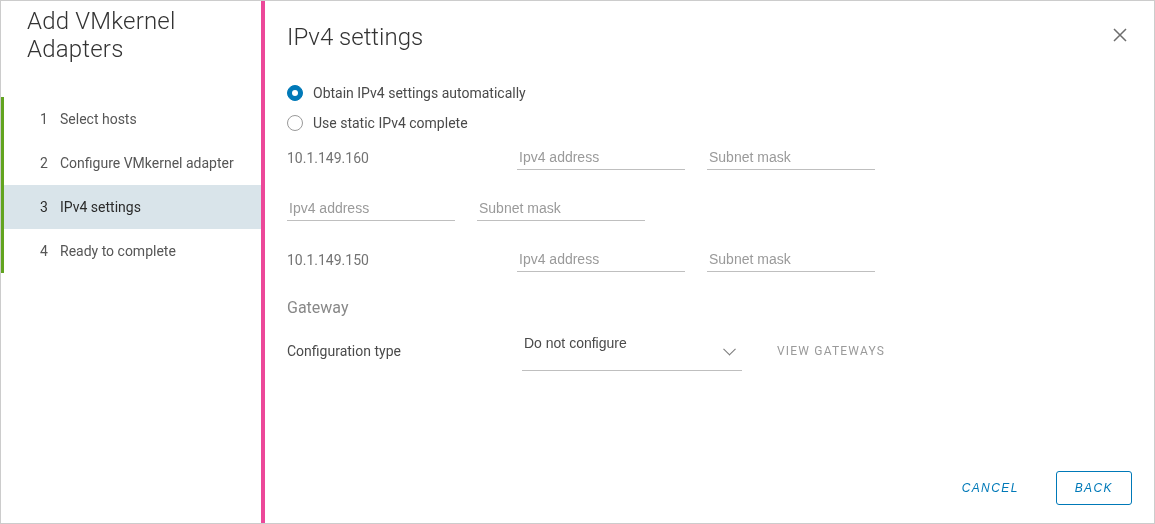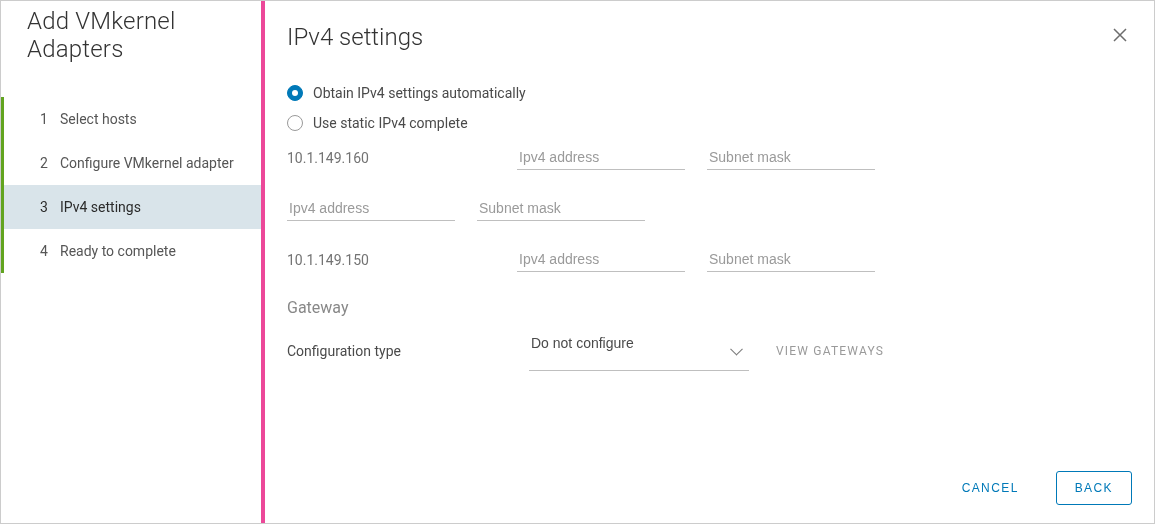--- a/index.html
+++ b/index.html
@@ -113,21 +113,21 @@
   .u-input {
     border: none; border-bottom: 1px solid #bfbfbf;
     font-size: 14px; padding: 4px 2px; outline: none;
     color: #0f766e; background: transparent;
     width: 168px;
   }
   .u-input::placeholder { color: #9a9a9a; }
   .net-row .u-input + .u-input { margin-left: 22px; }
 
   .gw-row {
-    display: flex; align-items: center; gap: 12px;
+    display: flex; align-items: center; gap: 5px;
   }
   .gw-label {
     width: 230px; font-size: 14px; color: #4a4a4a;
   }
   .select-wrap {
     position: relative;
   }
   .u-select {
     border: none; border-bottom: 1px solid #bfbfbf;
     font-size: 14px; padding: 4px 28px 19px 2px;
@@ -135,34 +135,35 @@
     appearance: none; -webkit-appearance: none; outline: none;
     cursor: pointer;
   }
   .select-wrap::after {
     content: ""; position: absolute; right: 8px; top: 50%;
     width: 8px; height: 8px; border-right: 1px solid #7a7a7a; border-bottom: 1px solid #7a7a7a;
     transform: translateY(-70%) rotate(45deg);
     pointer-events: none;
   }
   .view-gw {
-    margin-left: 15px; font-size: 12px; letter-spacing: 1.2px;
+    margin-left: 30px; font-size: 12px; letter-spacing: 1.2px;
     color: #9a9a9a; cursor: default;
   }
 
   .footer {
     border-top: 1px solid #eee0; 
     padding: 14px 22px 18px 22px;
     display: flex; justify-content: flex-end; align-items: center; gap: 18px;
   }
   .btn {
     font-size: 12px; letter-spacing: 1.4px;
     padding: 9px 18px; border-radius: 3px;
     cursor: pointer; border: 1px solid transparent;
     background: transparent;
+    font-style: italic;
   }
   .btn-flat { color: #0079b8; }
   .btn-outline { color: #0079b8; border-color: #0079b8; background: #fff; }
   .btn-primary { color: #fff; background: #0079b8; border-color: #0079b8; }
 
   .spacer-bottom { height: 40px; }
 </style>
 </head>
 <body>
 

